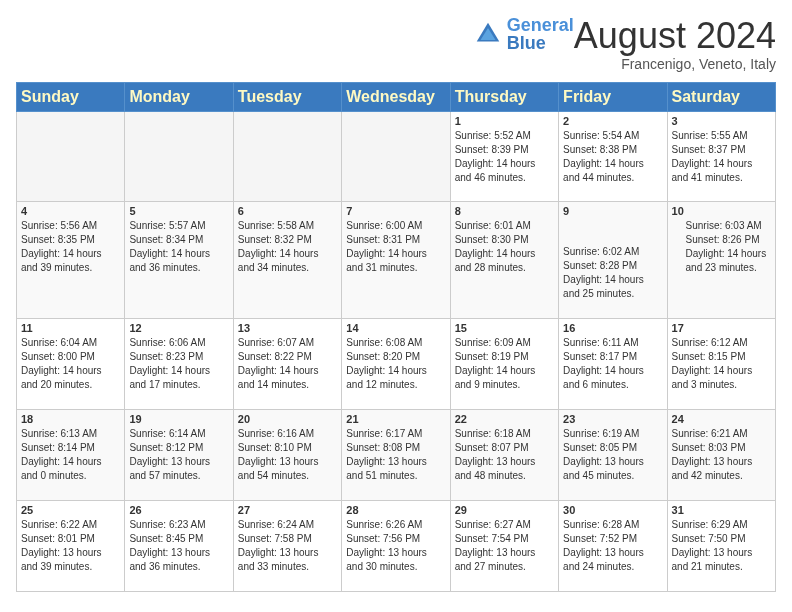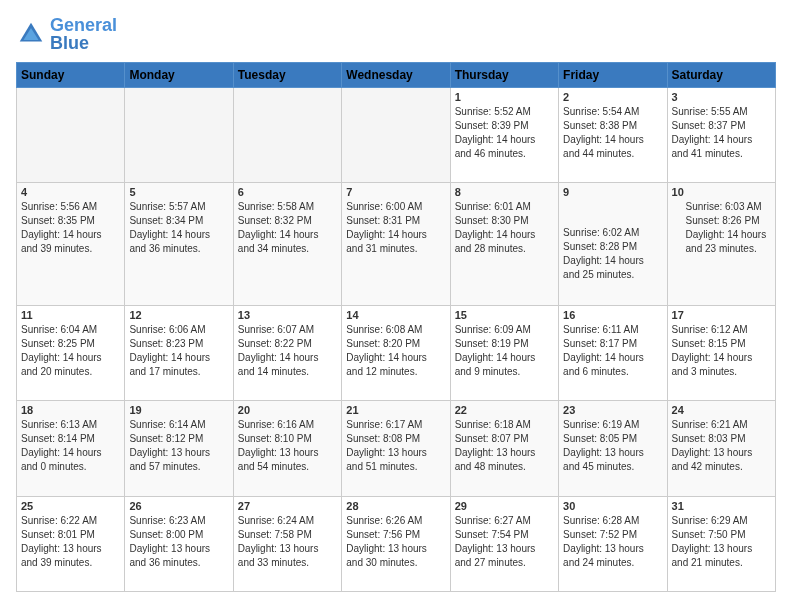--- a/index.html
+++ b/index.html
@@ -9,20 +9,21 @@
       width: 792px;
       height: 612px;
       overflow: hidden;
     }
     .page {
       width: 792px;
       height: 608px;
       padding: 16px;
       display: flex;
       flex-direction: column;
+      align-items: flex-end;
     }
     .header {
       display: flex;
       justify-content: space-between;
       align-items: flex-start;
       margin-bottom: 10px;
     }
     .logo {
       display: flex;
       align-items: center;
@@ -54,22 +55,22 @@
     }
     .calendar {
       flex: 1;
       border: 1px solid #ccc;
       border-collapse: collapse;
       width: 100%;
       table-layout: fixed;
     }
     .calendar th {
       background: #3a7abf;
-      color: #000000;
-      font-size: 12px;
+      color: #fef9c3;
+      font-size: 16px;
       font-weight: bold;
       padding: 5px 4px;
       text-align: left;
       border: 1px solid #5590cc;
     }
     .calendar td {
       border: 1px solid #ccc;
       vertical-align: top;
       padding: 3px 4px;
       font-size: 9.5px;
@@ -102,20 +103,24 @@
   <div class="header">
     <div class="logo">
       <svg class="logo-icon" viewBox="0 0 40 40">
         <polygon points="20,5 35,30 5,30" fill="#3a7abf"></polygon>
         <polygon points="20,12 30,28 10,28" fill="#5ba3e0"></polygon>
       </svg>
       <div>
         <div class="logo-text"><span>General</span></div>
         <div class="logo-text" style="color:#3a7abf;">Blue</div>
       </div>
+    </div>
+    <div class="title-block">
+      <div class="main-title">August 2024</div>
+      <div class="subtitle">Francenigo, Veneto, Italy</div>
     </div>
   </div>
 
   <table class="calendar">
     <thead>
       <tr>
         <th>Sunday</th>
         <th>Monday</th>
         <th>Tuesday</th>
         <th>Wednesday</th>
@@ -200,21 +205,21 @@
             <div class="day-info" style="white-space: pre-line; margin-left: 14px;">Sunrise: 6:03 AM
 Sunset: 8:26 PM
 Daylight: 14 hours
 and 23 minutes.</div>
           </td>
         </tr>
         <tr>
           <td>
             <span class="day-num">11</span>
             <div class="day-info" style="white-space: pre-line;">Sunrise: 6:04 AM
-Sunset: 8:25 PM
+Sunset: 8:00 PM
 Daylight: 14 hours
 and 20 minutes.</div>
           </td>
           <td>
             <span class="day-num">12</span>
             <div class="day-info" style="white-space: pre-line;">Sunrise: 6:06 AM
 Sunset: 8:23 PM
 Daylight: 14 hours
 and 17 minutes.</div>
           </td>
@@ -309,21 +314,21 @@
           <td>
             <span class="day-num">25</span>
             <div class="day-info" style="white-space: pre-line;">Sunrise: 6:22 AM
 Sunset: 8:01 PM
 Daylight: 13 hours
 and 39 minutes.</div>
           </td>
           <td>
             <span class="day-num">26</span>
             <div class="day-info" style="white-space: pre-line;">Sunrise: 6:23 AM
-Sunset: 8:00 PM
+Sunset: 8:45 PM
 Daylight: 13 hours
 and 36 minutes.</div>
           </td>
           <td>
             <span class="day-num">27</span>
             <div class="day-info" style="white-space: pre-line;">Sunrise: 6:24 AM
 Sunset: 7:58 PM
 Daylight: 13 hours
 and 33 minutes.</div>
           </td>

